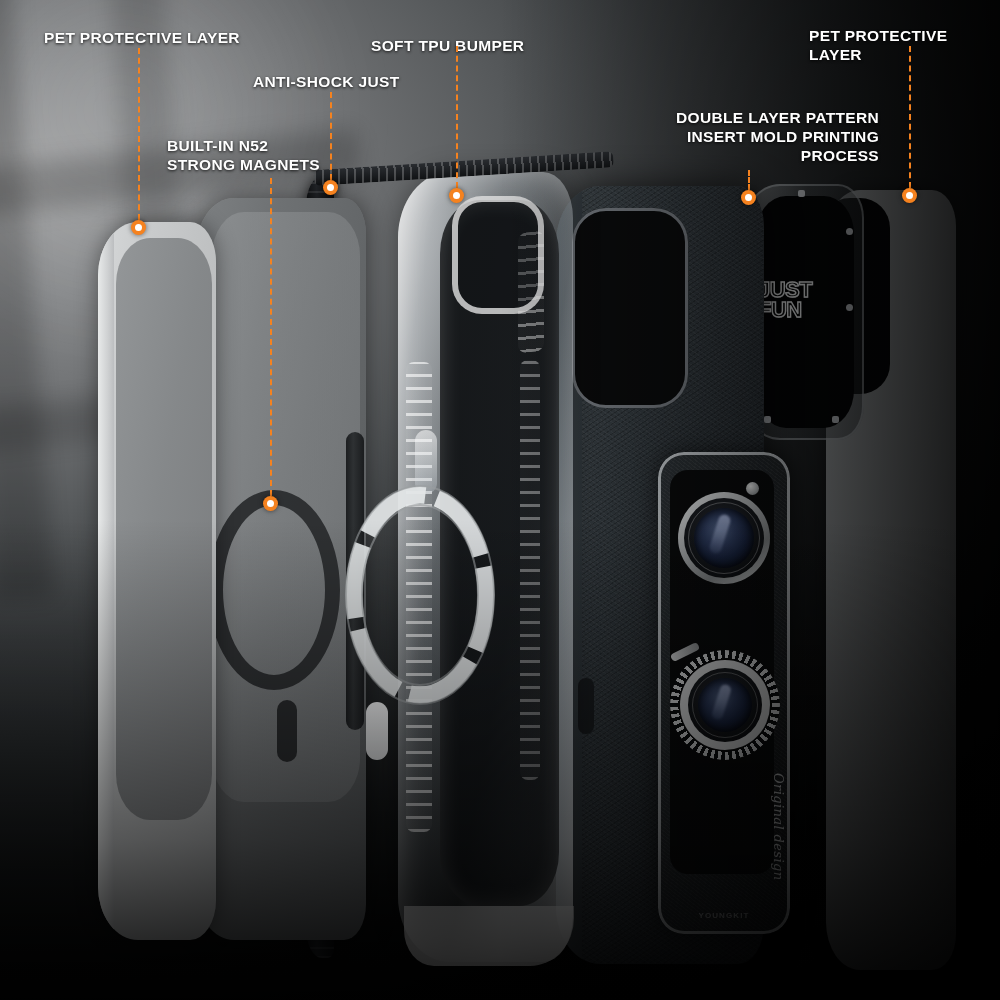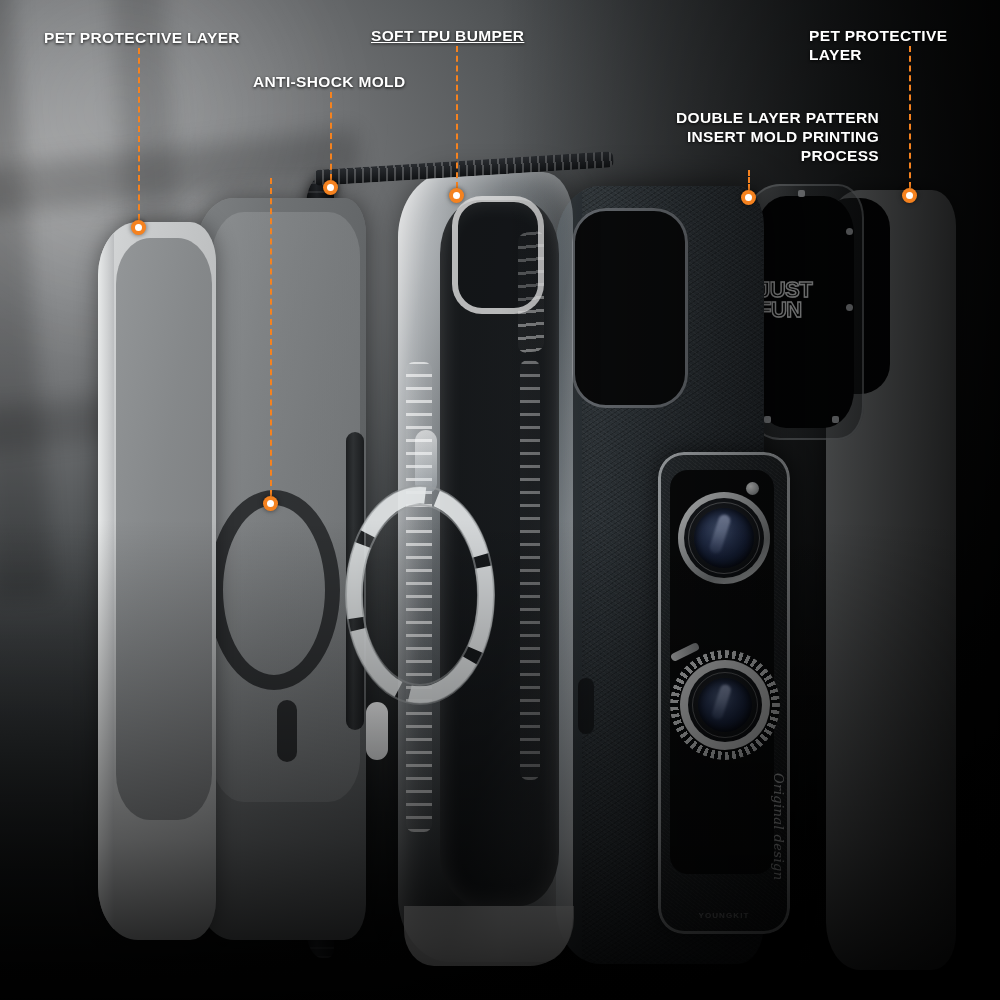--- a/index.html
+++ b/index.html
@@ -418,28 +418,30 @@
     <div class="edge"></div>
     <div class="inner"></div>
   </div>
 
   <div class="vig"></div>
 
   <div class="label" style="left:44px;top:28px;">PET PROTECTIVE LAYER</div>
   <div class="leader" style="left:138px;top:48px;height:172px;"></div>
   <div class="dot" style="left:131px;top:220px;"></div>
 
+  <div class="label" style="left:167px;top:136px;">BUILT-IN N52
+STRONG MAGNETS</div>
   <div class="leader" style="left:270px;top:178px;height:318px;"></div>
   <div class="dot" style="left:263px;top:496px;"></div>
 
-  <div class="label" style="left:253px;top:72px;">ANTI-SHOCK MOLD</div>
+  <div class="label" style="left:253px;top:72px;">ANTI-SHOCK JUST</div>
   <div class="leader" style="left:330px;top:92px;height:88px;"></div>
   <div class="dot" style="left:323px;top:180px;"></div>
 
-  <div class="label" style="left:371px;top:26px;text-decoration:underline;">SOFT TPU BUMPER</div>
+  <div class="label" style="left:371px;top:36px;">SOFT TPU BUMPER</div>
   <div class="leader" style="left:456px;top:46px;height:142px;"></div>
   <div class="dot" style="left:449px;top:188px;"></div>
 
   <div class="label" style="left:676px;top:108px;text-align:right;">DOUBLE LAYER PATTERN
 INSERT MOLD PRINTING
 PROCESS</div>
   <div class="leader" style="left:748px;top:170px;height:20px;"></div>
   <div class="dot" style="left:741px;top:190px;"></div>
 
   <div class="label" style="left:809px;top:26px;">PET PROTECTIVE LAYER</div>

